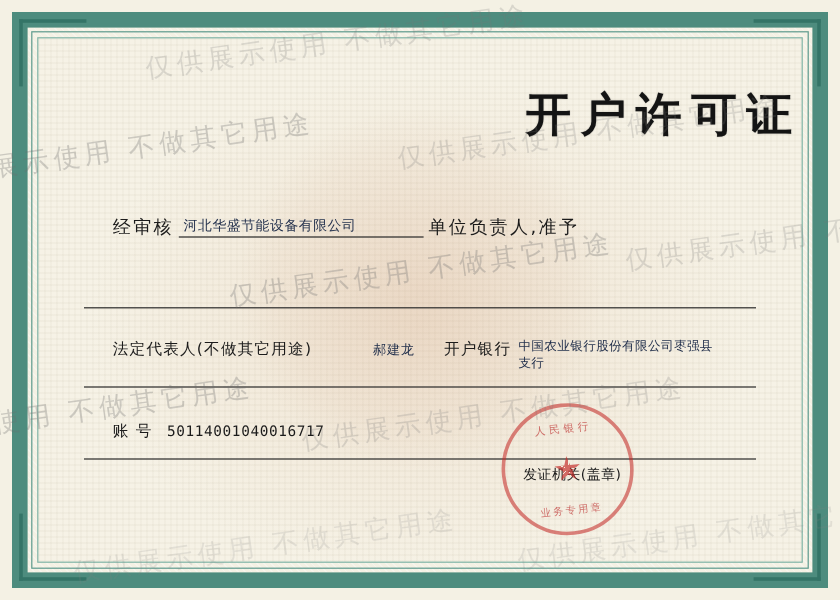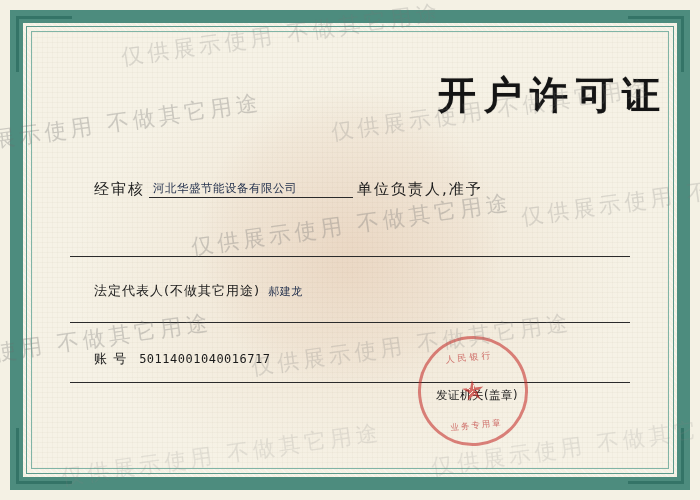--- a/index.html
+++ b/index.html
@@ -185,20 +185,21 @@
     font-size: 13px;
     letter-spacing: 1px;
   }
   .field-legal .val {
     display: inline-block;
     min-width: 120px;
     font-size: 11px;
     color: #1f2d4a;
     letter-spacing: 0.5px;
     margin-left: 8px;
+    text-align: center;
   }
 
   .field-bank {
     position: absolute;
     left: 338px;
     top: 250px;
     font-size: 13px;
     letter-spacing: 1px;
   }
   .field-bank .val {
@@ -337,20 +338,23 @@
 
 
     <div class="rule r1"></div>
     <div class="rule r2"></div>
     <div class="rule r3"></div>
 
     <div class="field-legal">
       <span>法定代表人(不做其它用途)</span><span class="val">郝建龙</span>
     </div>
 
+    <div class="field-bank">
+      <span>开户银行</span><span class="val">中国农业银行股份有限公司枣强县支行</span>
+    </div>
 
     <div class="field-account">
       <span>账 号</span><span class="val">50114001040016717</span>
     </div>
 
     <div class="issuer">发证机关(盖章)</div>
 
   </div>
 
   <div class="seal">

